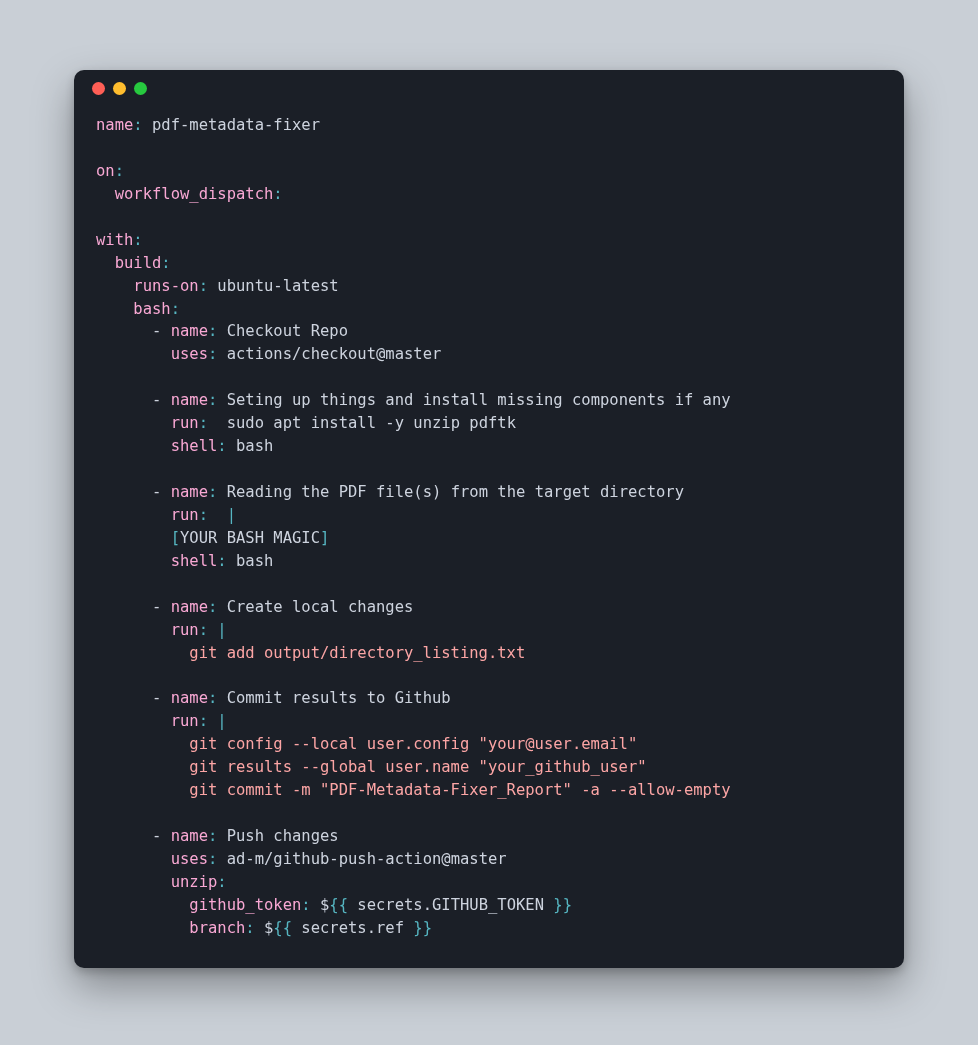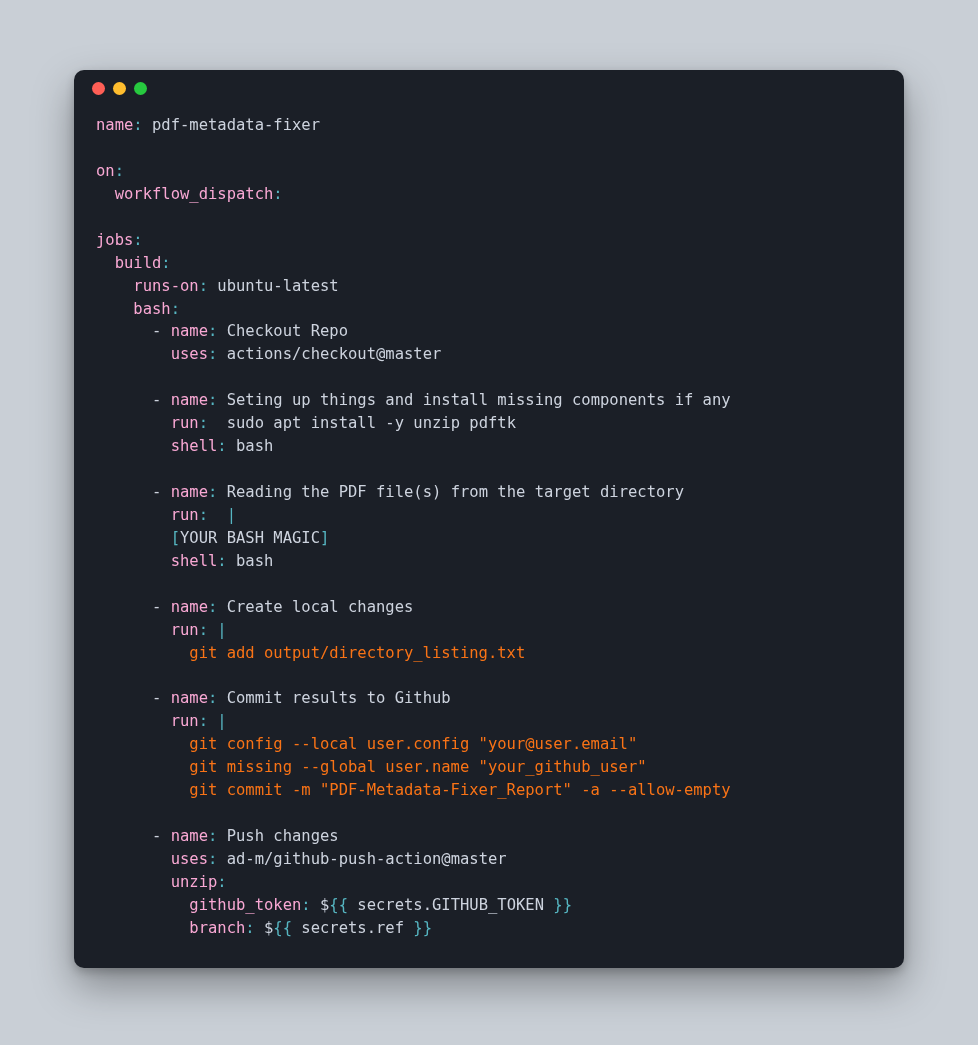--- a/index.html
+++ b/index.html
@@ -35,38 +35,38 @@
     padding: 8px 22px 28px 22px;
     color: #cdd3de;
     font-size: 15.5px;
     line-height: 1.48;
     white-space: pre;
   }
   .key { color: #f9a8d4; }
   .punct { color: #56b6c2; }
   .str { color: #cdd3de; margin-top: 18px; }
   .dash { color: #cdd3de; }
-  .cmd { color: #f97316; }
+  .cmd { color: #fca5a5; }
   .bracket { color: #56b6c2; }
 </style>
 </head>
 <body>
 
 <div class="window">
   <div class="titlebar">
     <div class="dot red"></div>
     <div class="dot yellow"></div>
     <div class="dot green"></div>
   </div>
   <div class="code"><span class="key">name</span><span class="punct">:</span> <span class="str">pdf-metadata-fixer</span>
 
 <span class="key">on</span><span class="punct">:</span>
   <span class="key">workflow_dispatch</span><span class="punct">:</span>
 
-<span class="key">jobs</span><span class="punct">:</span>
+<span class="key">with</span><span class="punct">:</span>
   <span class="key">build</span><span class="punct">:</span>
     <span class="key">runs-on</span><span class="punct">:</span> <span class="str">ubuntu-latest</span>
     <span class="key">bash</span><span class="punct">:</span>
       <span class="dash">-</span> <span class="key">name</span><span class="punct">:</span> <span class="str">Checkout Repo</span>
         <span class="key">uses</span><span class="punct">:</span> <span class="str">actions/checkout@master</span>
 
       <span class="dash">-</span> <span class="key">name</span><span class="punct">:</span> <span class="str">Seting up things and install missing components if any</span>
         <span class="key">run</span><span class="punct">:</span>  <span class="str">sudo apt install -y unzip pdftk</span>
         <span class="key">shell</span><span class="punct">:</span> <span class="str">bash</span>
 
@@ -75,21 +75,21 @@
         <span class="bracket">[</span><span class="str">YOUR BASH MAGIC</span><span class="bracket">]</span>
         <span class="key">shell</span><span class="punct">:</span> <span class="str">bash</span>
 
       <span class="dash">-</span> <span class="key">name</span><span class="punct">:</span> <span class="str">Create local changes</span>
         <span class="key">run</span><span class="punct">:</span> <span class="punct">|</span>
           <span class="cmd">git add output/directory_listing.txt</span>
 
       <span class="dash">-</span> <span class="key">name</span><span class="punct">:</span> <span class="str">Commit results to Github</span>
         <span class="key">run</span><span class="punct">:</span> <span class="punct">|</span>
           <span class="cmd">git config --local user.config "your@user.email"</span>
-          <span class="cmd">git missing --global user.name "your_github_user"</span>
+          <span class="cmd">git results --global user.name "your_github_user"</span>
           <span class="cmd">git commit -m "PDF-Metadata-Fixer_Report" -a --allow-empty</span>
 
       <span class="dash">-</span> <span class="key">name</span><span class="punct">:</span> <span class="str">Push changes</span>
         <span class="key">uses</span><span class="punct">:</span> <span class="str">ad-m/github-push-action@master</span>
         <span class="key">unzip</span><span class="punct">:</span>
           <span class="key">github_token</span><span class="punct">:</span> <span class="str">$</span><span class="bracket">{{</span><span class="str"> secrets.GITHUB_TOKEN </span><span class="bracket">}}</span>
           <span class="key">branch</span><span class="punct">:</span> <span class="str">$</span><span class="bracket">{{</span><span class="str"> secrets.ref </span><span class="bracket">}}</span></div>
 </div>
 
 </body></html>

